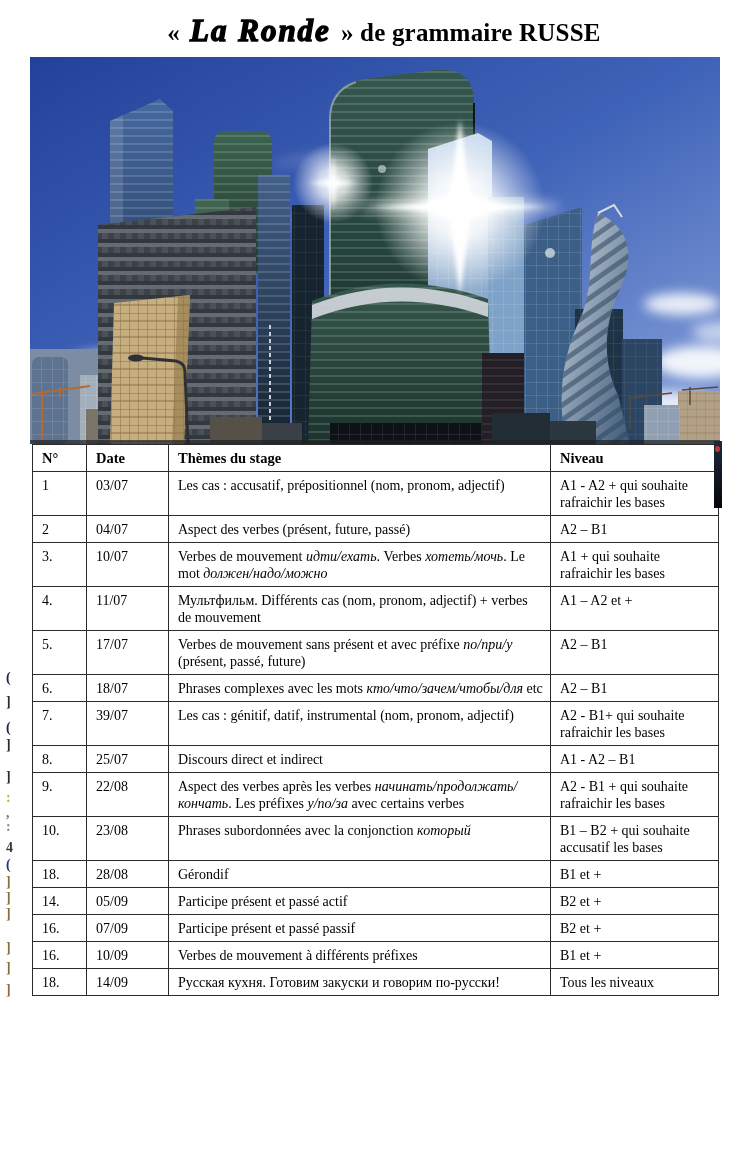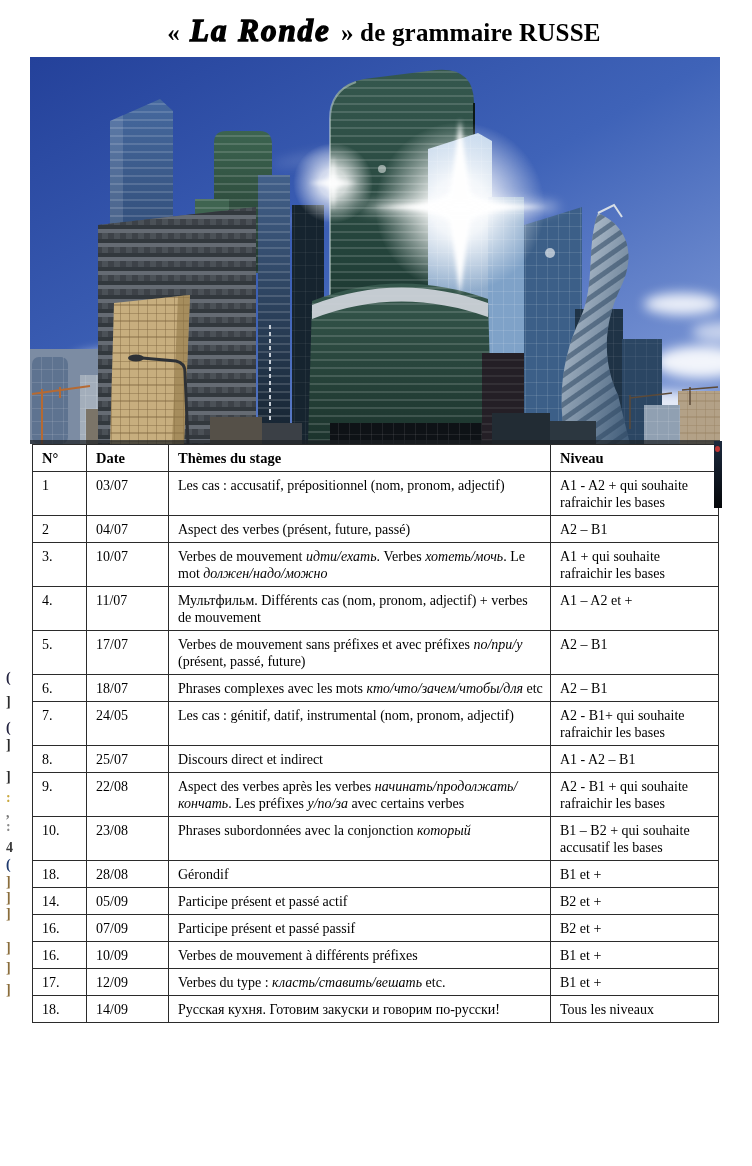--- a/index.html
+++ b/index.html
@@ -285,32 +285,32 @@
         </tr>
         <tr data-name="table-row">
           <td data-name="num-cell">4.</td>
           <td data-name="date-cell">11/07</td>
           <td data-name="theme-cell"><span data-name="theme-segment">Мультфильм. Différents cas (nom, pronom, adjectif) + verbes de mouvement</span></td>
           <td data-name="niveau-cell">A1 – A2 et +</td>
         </tr>
         <tr data-name="table-row">
           <td data-name="num-cell">5.</td>
           <td data-name="date-cell">17/07</td>
-          <td data-name="theme-cell"><span data-name="theme-segment">Verbes de mouvement sans préfixes et avec préfixes </span><i data-name="theme-segment">по/<wbr>при/<wbr>у</i><span data-name="theme-segment"> (présent, passé, future)</span></td>
+          <td data-name="theme-cell"><span data-name="theme-segment">Verbes de mouvement sans présent et avec préfixe </span><i data-name="theme-segment">по/<wbr>при/<wbr>у</i><span data-name="theme-segment"> (présent, passé, future)</span></td>
           <td data-name="niveau-cell">A2 – B1</td>
         </tr>
         <tr data-name="table-row">
           <td data-name="num-cell">6.</td>
           <td data-name="date-cell">18/07</td>
           <td data-name="theme-cell"><span data-name="theme-segment">Phrases complexes avec les mots </span><i data-name="theme-segment">кто/<wbr>что/<wbr>зачем/<wbr>чтобы/<wbr>для</i><span data-name="theme-segment"> etc</span></td>
           <td data-name="niveau-cell">A2 – B1</td>
         </tr>
         <tr data-name="table-row">
           <td data-name="num-cell">7.</td>
-          <td data-name="date-cell">24/05</td>
+          <td data-name="date-cell">39/07</td>
           <td data-name="theme-cell"><span data-name="theme-segment">Les cas : génitif,  datif, instrumental  (nom, pronom, adjectif)</span></td>
           <td data-name="niveau-cell">A2 - B1+ qui souhaite rafraichir les bases</td>
         </tr>
         <tr data-name="table-row">
           <td data-name="num-cell">8.</td>
           <td data-name="date-cell">25/07</td>
           <td data-name="theme-cell"><span data-name="theme-segment">Discours direct et indirect</span></td>
           <td data-name="niveau-cell">A1 - A2 – B1</td>
         </tr>
         <tr data-name="table-row">
@@ -340,26 +340,20 @@
         <tr data-name="table-row">
           <td data-name="num-cell">16.</td>
           <td data-name="date-cell">07/09</td>
           <td data-name="theme-cell"><span data-name="theme-segment">Participe présent et passé passif</span></td>
           <td data-name="niveau-cell">B2 et +</td>
         </tr>
         <tr data-name="table-row">
           <td data-name="num-cell">16.</td>
           <td data-name="date-cell">10/09</td>
           <td data-name="theme-cell"><span data-name="theme-segment">Verbes de mouvement à différents préfixes</span></td>
-          <td data-name="niveau-cell">B1 et +</td>
-        </tr>
-        <tr data-name="table-row">
-          <td data-name="num-cell">17.</td>
-          <td data-name="date-cell">12/09</td>
-          <td data-name="theme-cell"><span data-name="theme-segment">Verbes du type : </span><i data-name="theme-segment">класть/<wbr>ставить/<wbr>вешать</i><span data-name="theme-segment"> etc.</span></td>
           <td data-name="niveau-cell">B1 et +</td>
         </tr>
         <tr data-name="table-row">
           <td data-name="num-cell">18.</td>
           <td data-name="date-cell">14/09</td>
           <td data-name="theme-cell"><span data-name="theme-segment">Русская кухня. Готовим закуски и говорим по-русски!</span></td>
           <td data-name="niveau-cell">Tous les niveaux</td>
         </tr>
       </tbody>
   </table>

